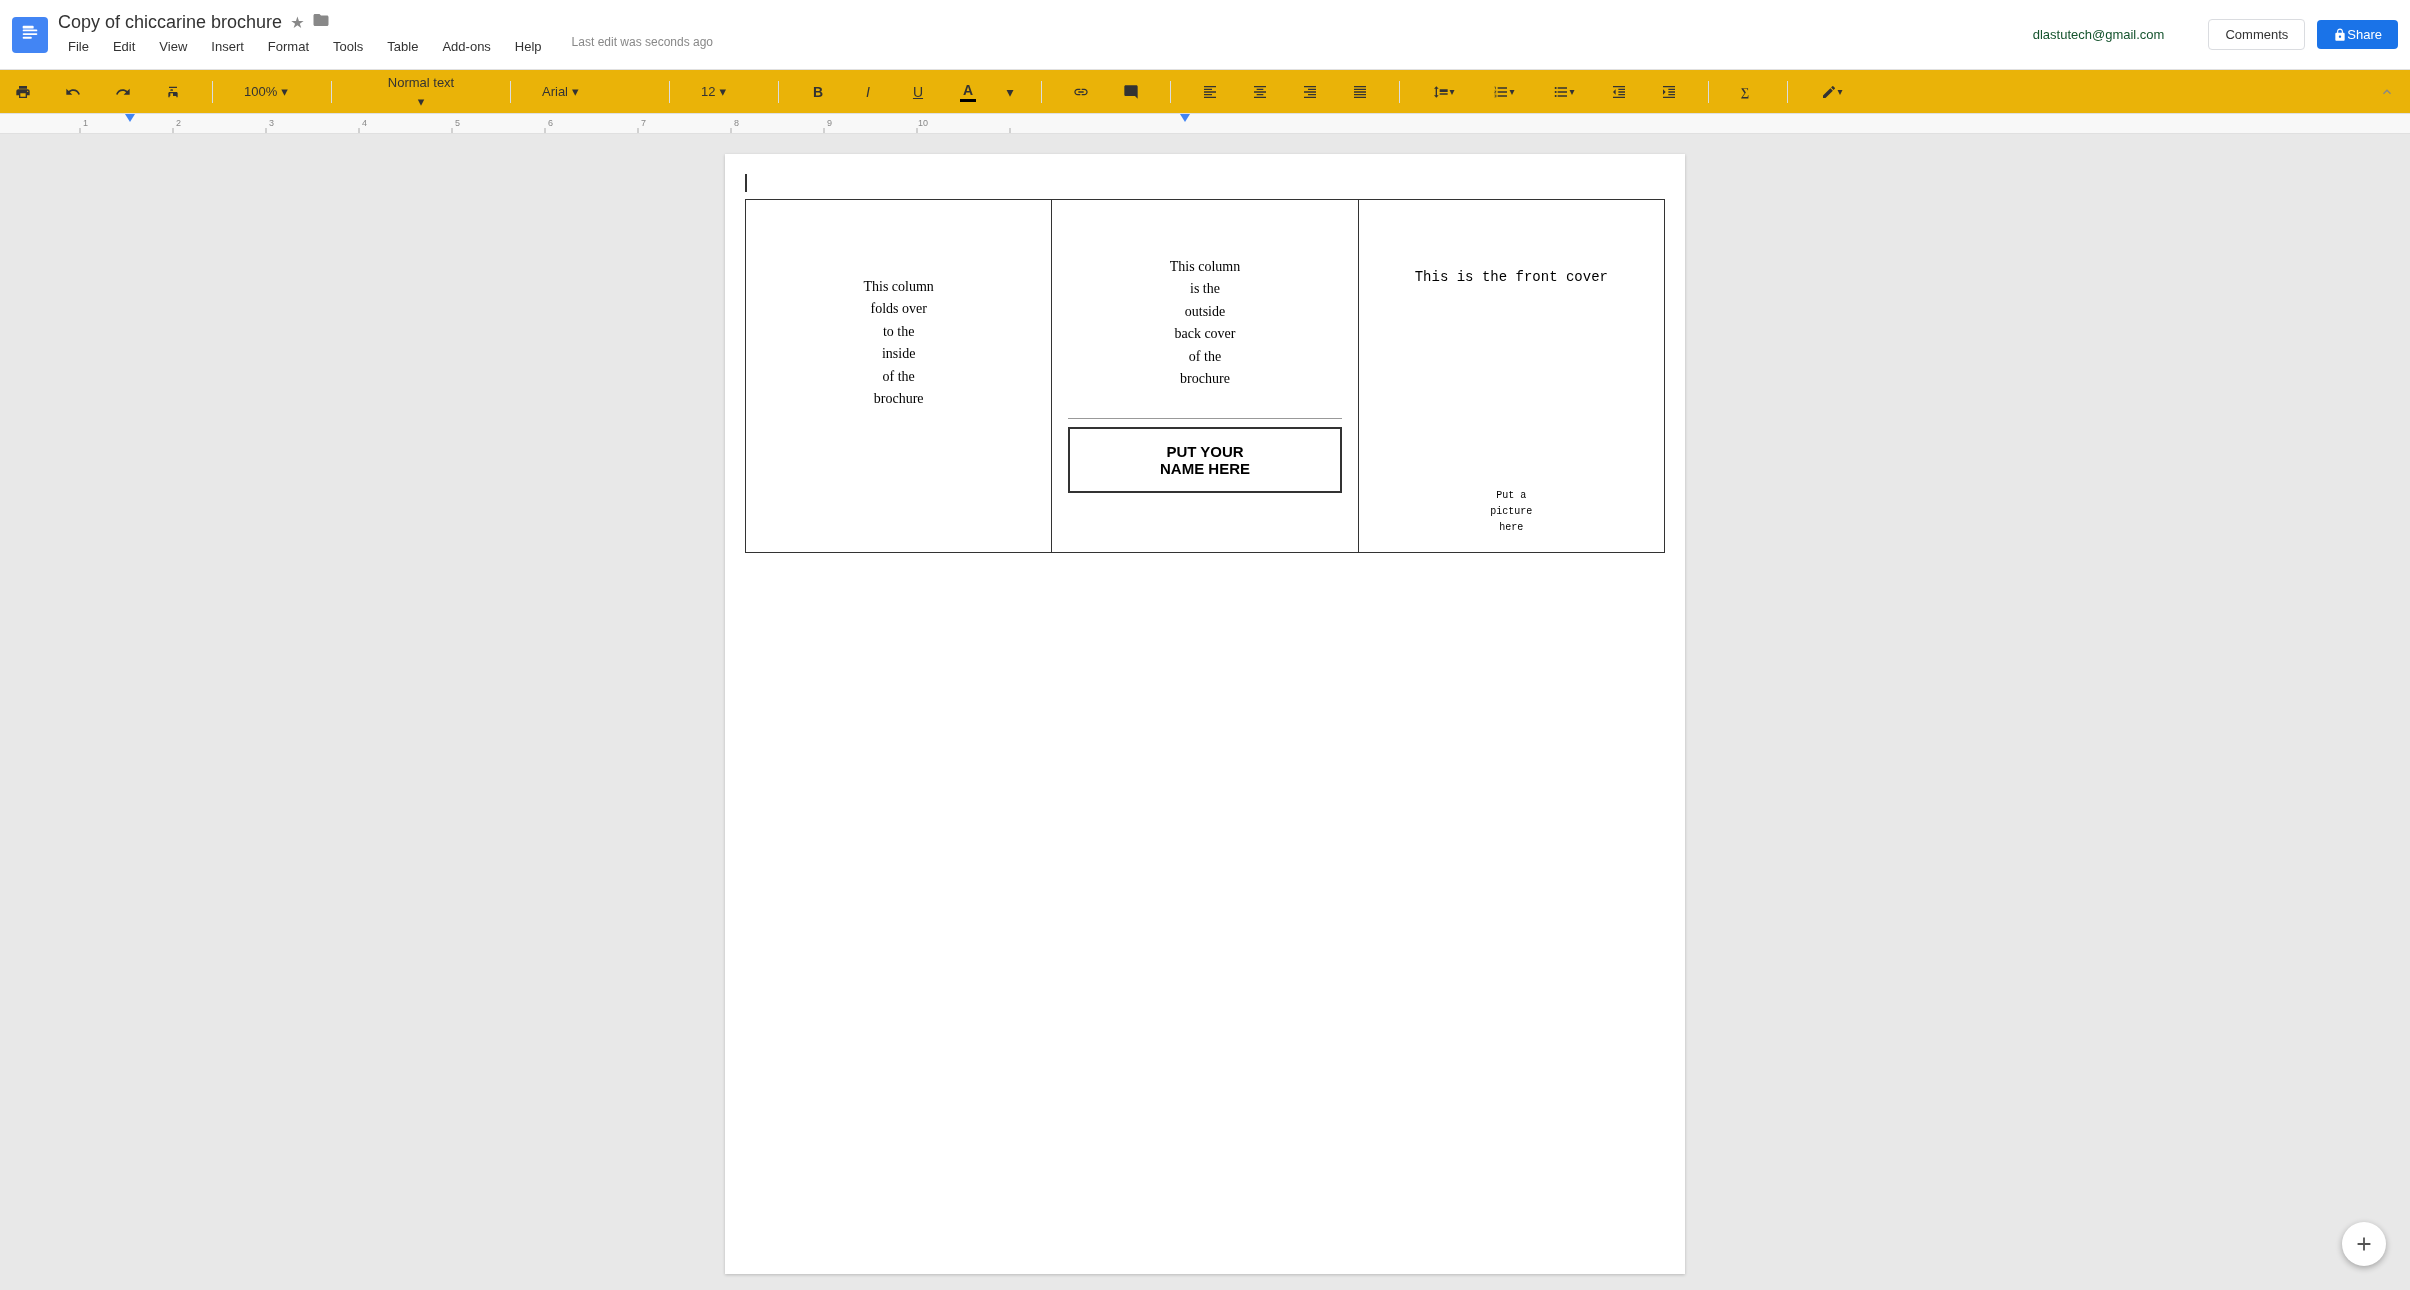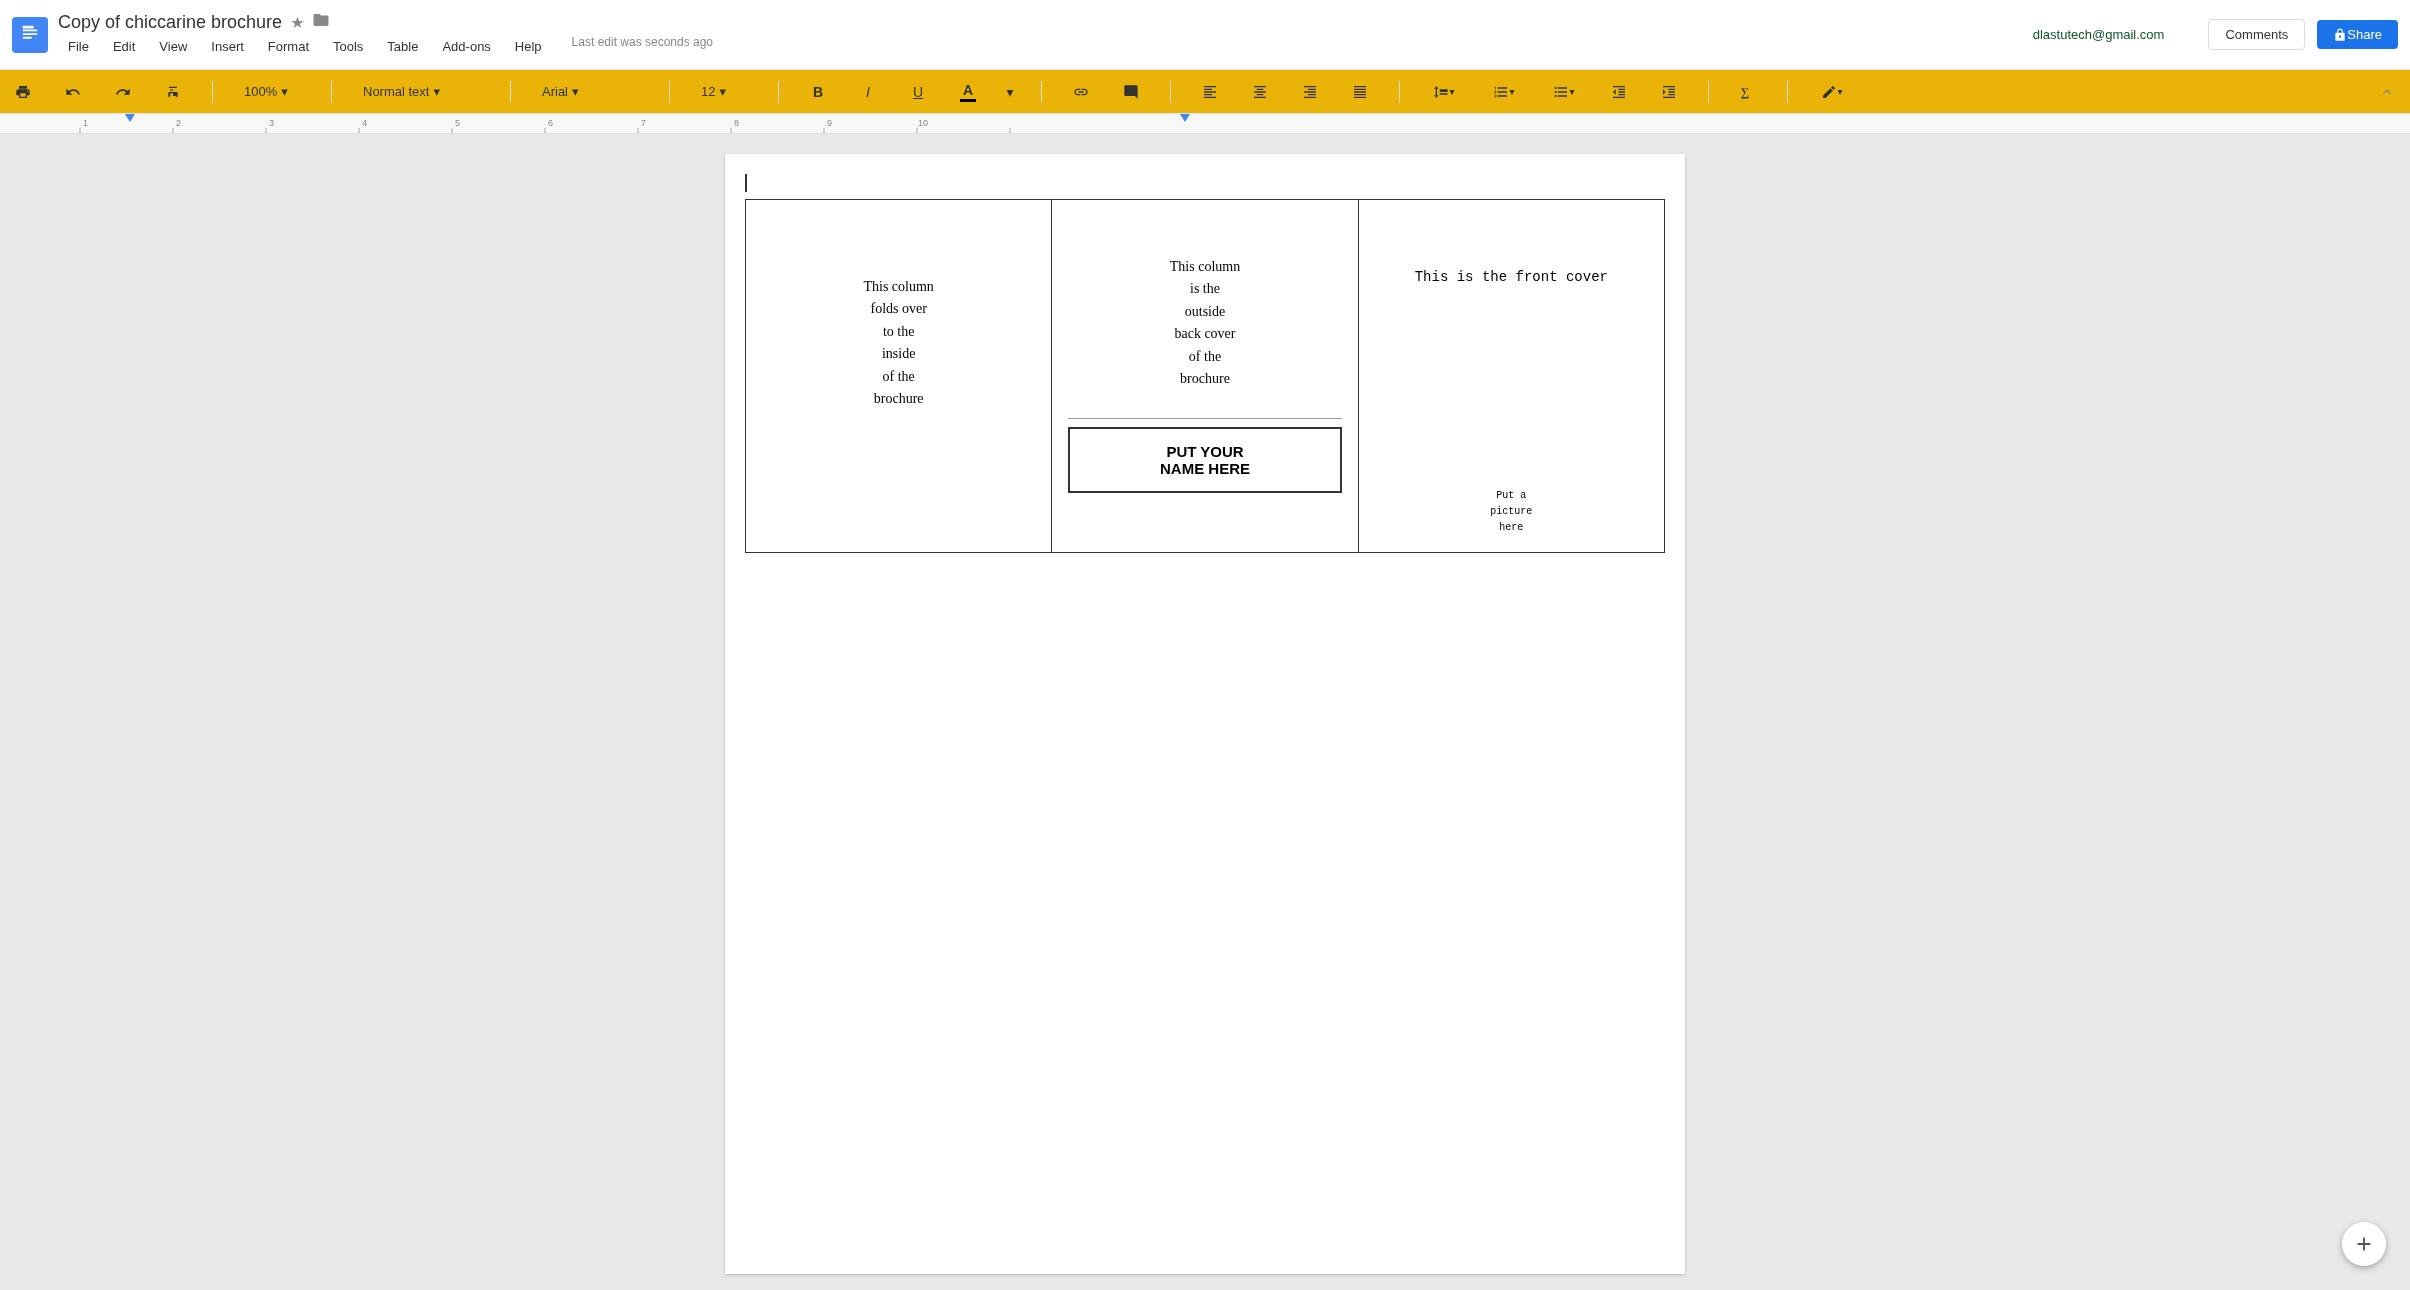--- a/index.html
+++ b/index.html
@@ -84,21 +84,21 @@
       display: flex; align-items: center;
       border: 1px solid transparent;
       border-radius: 3px;
       padding: 3px 6px;
       cursor: pointer;
       font-size: 13px;
       color: #333;
       gap: 4px;
     }
     #zoom-select { width: 70px; }
-    #style-select { width: 130px; }
+    #style-select { width: 130px; flex-direction: column; }
     #font-select { width: 110px; }
     #size-select { width: 60px; }
     .tb-bold { font-weight: bold; }
     .tb-italic { font-style: italic; }
     .tb-underline { text-decoration: underline; }
     .color-indicator { width: 16px; height: 3px; background: #000; margin-top: 1px; }
 
     
     #ruler {
       height: 20px;

